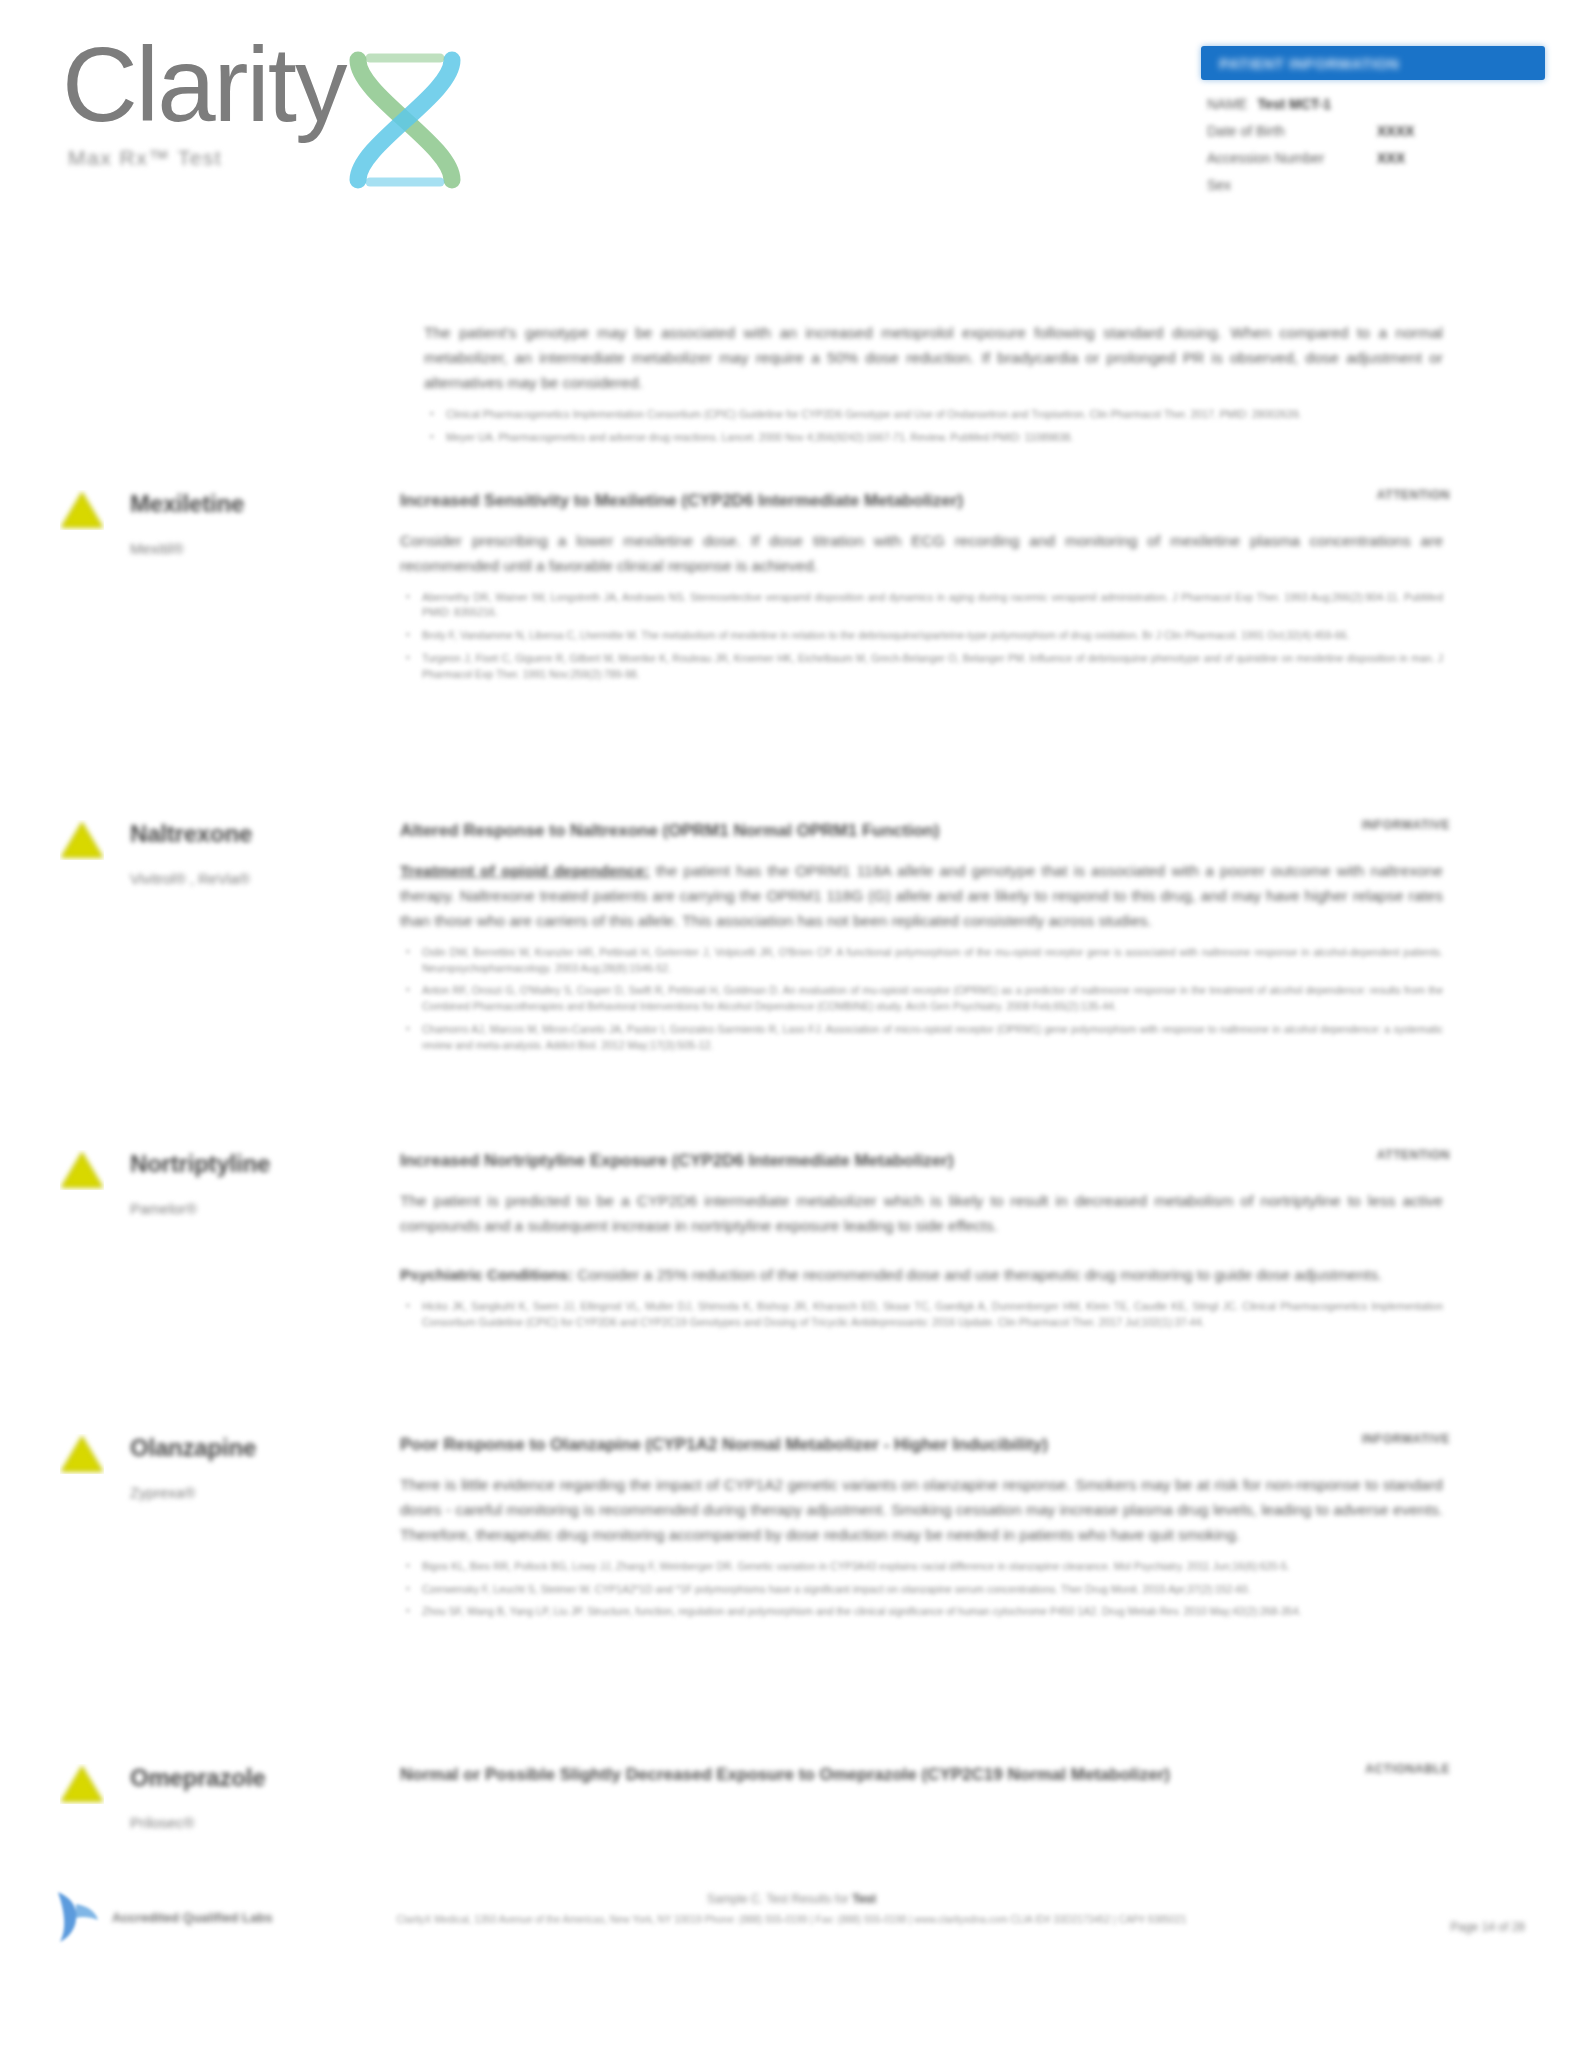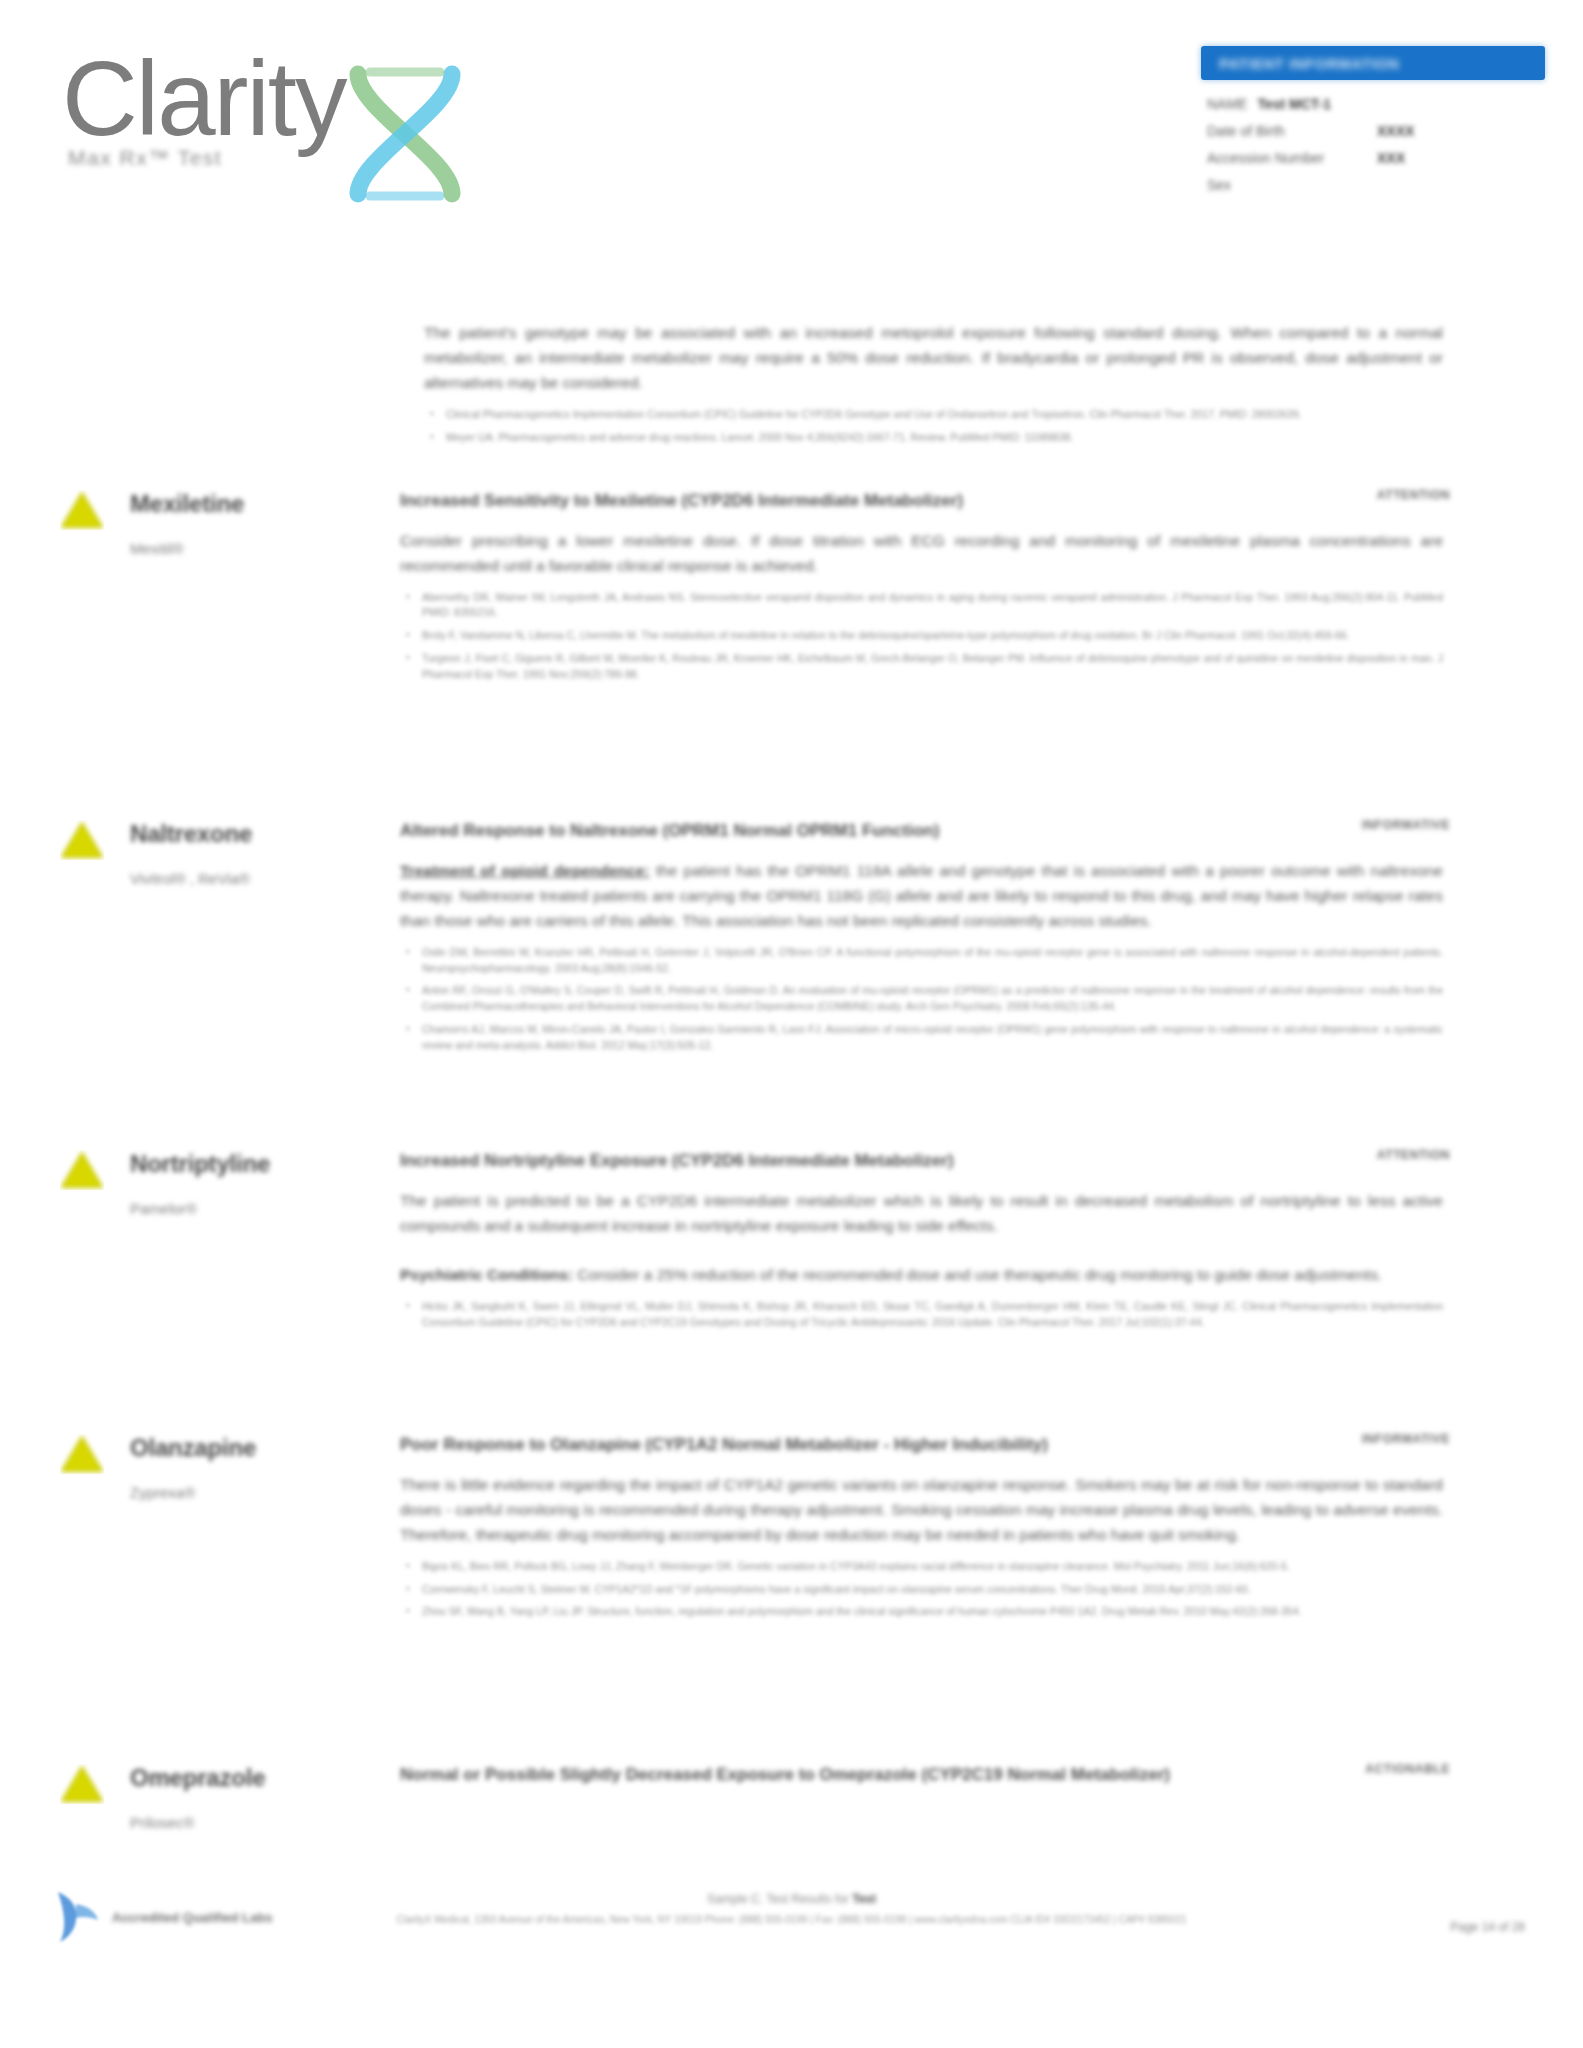--- a/index.html
+++ b/index.html
@@ -24,21 +24,21 @@
   
   .header {
     position: absolute;
     top: 0; left: 0; right: 0;
     height: 250px;
   }
 
   .logo-wrap {
     position: absolute;
     left: 62px;
-    top: 48px;
+    top: 34px;
     display: flex;
     align-items: flex-start;
   }
   .logo-word {
     font-size: 105px;
     font-weight: 400;
     letter-spacing: -2px;
     color: #7d7d7d;
     line-height: 0.98;
     filter: blur(0.4px);

